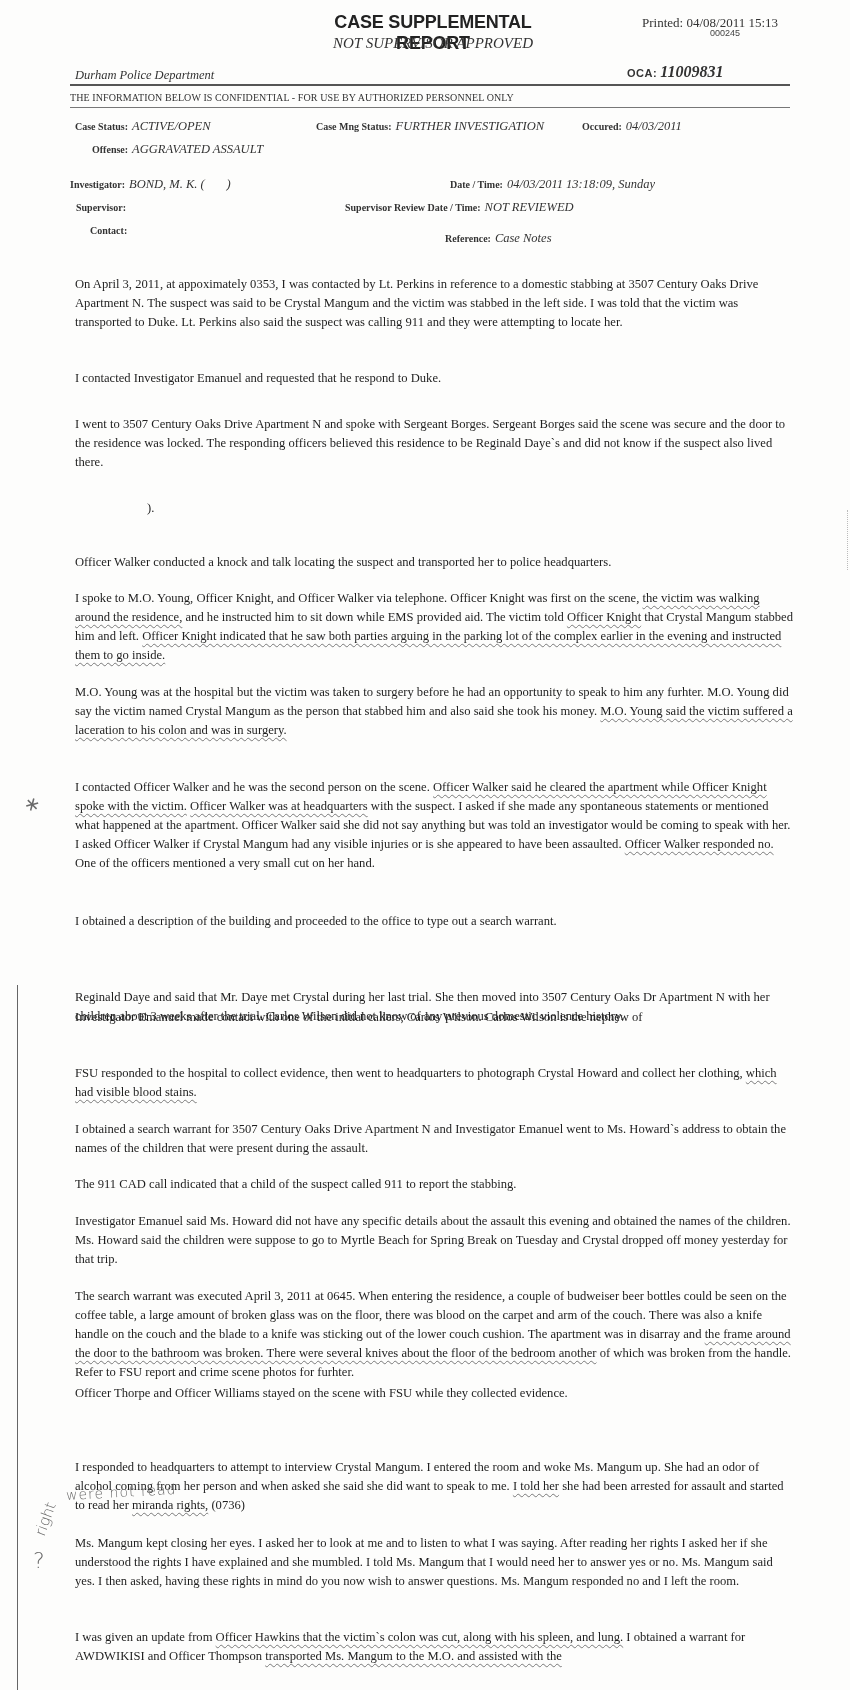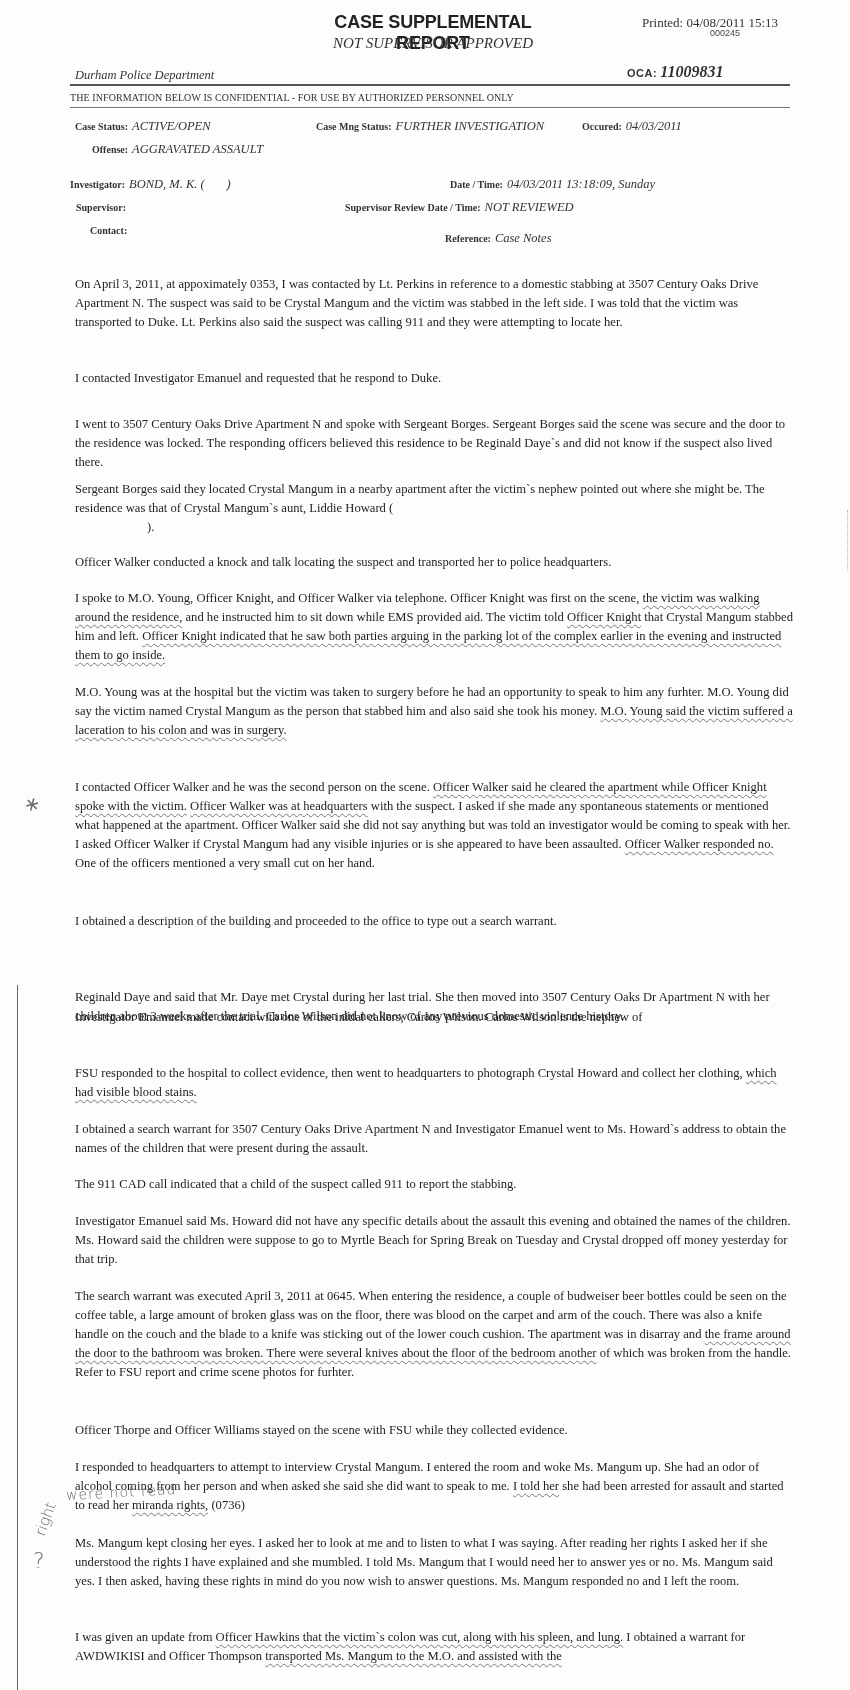--- a/index.html
+++ b/index.html
@@ -94,21 +94,21 @@
 <div class="abs body-text" style="top:275px;">
   <p>On April 3, 2011, at appoximately 0353, I was contacted by Lt. Perkins in reference to a domestic stabbing at 3507 Century Oaks Drive Apartment N.  The suspect was said to be Crystal Mangum and the victim was stabbed in the left side.  I was told that the victim was transported to Duke.  Lt. Perkins also said the suspect was calling 911 and they were attempting to locate her.</p>
 </div>
 <div class="abs body-text" style="top:369px;">
   <p>I contacted Investigator Emanuel and requested that he respond to Duke.</p>
 </div>
 <div class="abs body-text" style="top:415px;">
   <p>I went to 3507 Century Oaks Drive Apartment N and spoke with Sergeant Borges.  Sergeant Borges said the scene was secure and the door to the residence was locked.  The responding officers believed this residence to be Reginald Daye`s and did not know if the suspect also lived there.</p>
 </div>
 <div class="abs body-text" style="top:480px;">
-  <p><span>Sergeant Borges said they located Crystal Mangum in a nearby apartment after the victim`s nephew pointed out where she might be.  The residence was that of Crystal Mangum`s aunt, Liddie Howard (</span><br><span style="padding-left:72px;">).</span></p>
+  <p><br><span style="padding-left:72px;">).</span></p>
 </div>
 <div class="abs body-text" style="top:553px;">
   <p>Officer Walker conducted a knock and talk locating the suspect and transported her to police headquarters.</p>
 </div>
 <div class="abs body-text" style="top:589px;">
   <p><span>I spoke to M.O. Young, Officer Knight, and Officer Walker via telephone.  Officer Knight was first on the scene, </span><span class="ul">the victim was walking around the residence,</span><span> and he instructed him to sit down while EMS provided aid.  The victim told </span><span class="ul">Officer Knight</span><span> that Crystal Mangum stabbed him and left. </span><span class="ul">Officer Knight indicated that he saw both parties arguing in the parking lot of the complex earlier in the evening and instructed them to go inside.</span></p>
 </div>
 <div class="abs body-text" style="top:683px;">
   <p><span>M.O. Young was at the hospital but the victim was taken to surgery before he had an opportunity to speak to him any furhter.  M.O. Young did say the victim named Crystal Mangum as the person that stabbed him and also said she took his money.  </span><span class="ul">M.O. Young said the victim suffered a laceration to his colon and was in surgery.</span></p>
 </div>
@@ -135,21 +135,21 @@
 </div>
 <div class="abs body-text" style="top:1175px;">
   <p>The 911 CAD call indicated that a child of the suspect called 911 to report the stabbing.</p>
 </div>
 <div class="abs body-text" style="top:1212px;">
   <p>Investigator Emanuel said Ms. Howard did not have any specific details about the assault this evening and obtained the names of the children.  Ms. Howard said the children were suppose to go to Myrtle Beach for Spring Break on Tuesday and Crystal dropped off money yesterday for that trip.</p>
 </div>
 <div class="abs body-text" style="top:1287px;">
   <p><span>The search warrant was executed April 3, 2011 at 0645.  When entering the residence, a couple of budweiser beer bottles could be seen on the coffee table, a large amount of broken glass was on the floor, there was blood on the carpet and arm of the couch.   There was also a knife handle on the couch and the blade to a knife was sticking out of the lower couch cushion.  The apartment was in disarray and </span><span class="ul">the frame around the door to the bathroom was broken. There were several knives about the floor of the bedroom another</span><span> of which was broken from the handle.  Refer to FSU report and crime scene photos for furhter.</span></p>
 </div>
-<div class="abs body-text" style="top:1421px;">
+<div class="abs body-text" style="top:1384px;">
   <p>Officer Thorpe and Officer Williams stayed on the scene with FSU while they collected evidence.</p>
 </div>
 <div class="abs body-text" style="top:1458px;">
   <p><span>I responded to headquarters to attempt to interview Crystal Mangum.  I entered the room and woke Ms. Mangum up. She had an odor of alcohol coming from her person and when asked she said she did want to speak to me.  </span><span class="ul">I told her</span><span> she had been arrested for assault and started to read her </span><span class="ul">miranda rights,</span><span> (0736)</span></p>
 </div>
 <div class="abs body-text" style="top:1534px;">
   <p>Ms. Mangum kept closing her eyes.  I asked her to look at me and to listen to what I was saying.  After reading her rights I asked her if she understood the rights I have explained and she mumbled.  I told Ms. Mangum that I would need her to answer yes or no.  Ms. Mangum said yes.  I then asked, having these rights in mind do you now wish to answer questions.  Ms. Mangum responded no and I left the room.</p>
 </div>
 <div class="abs body-text" style="top:1628px;">
   <p><span>I was given an update from </span><span class="ul">Officer Hawkins that the victim`s colon was cut, along with his spleen, and lung.</span><span>  I obtained a warrant for AWDWIKISI and Officer Thompson </span><span class="ul">transported Ms. Mangum to the M.O. and assisted with the</span></p>

